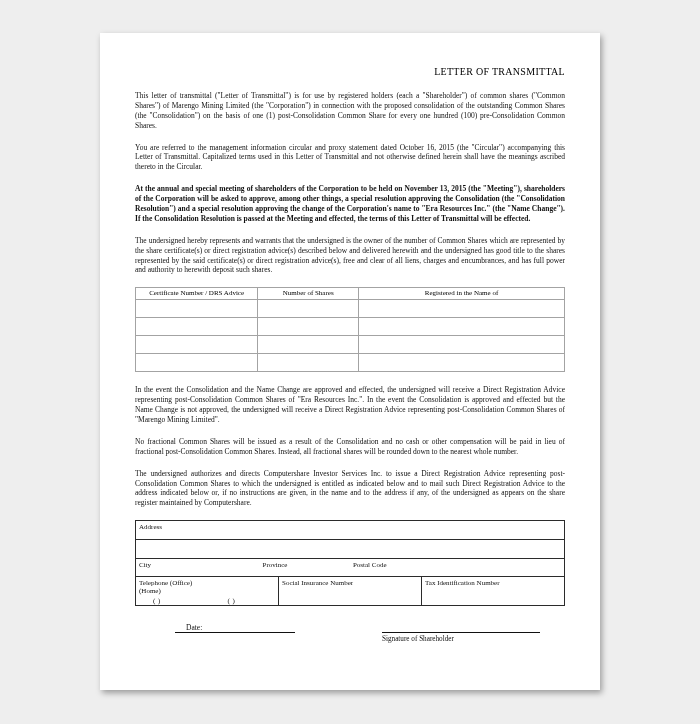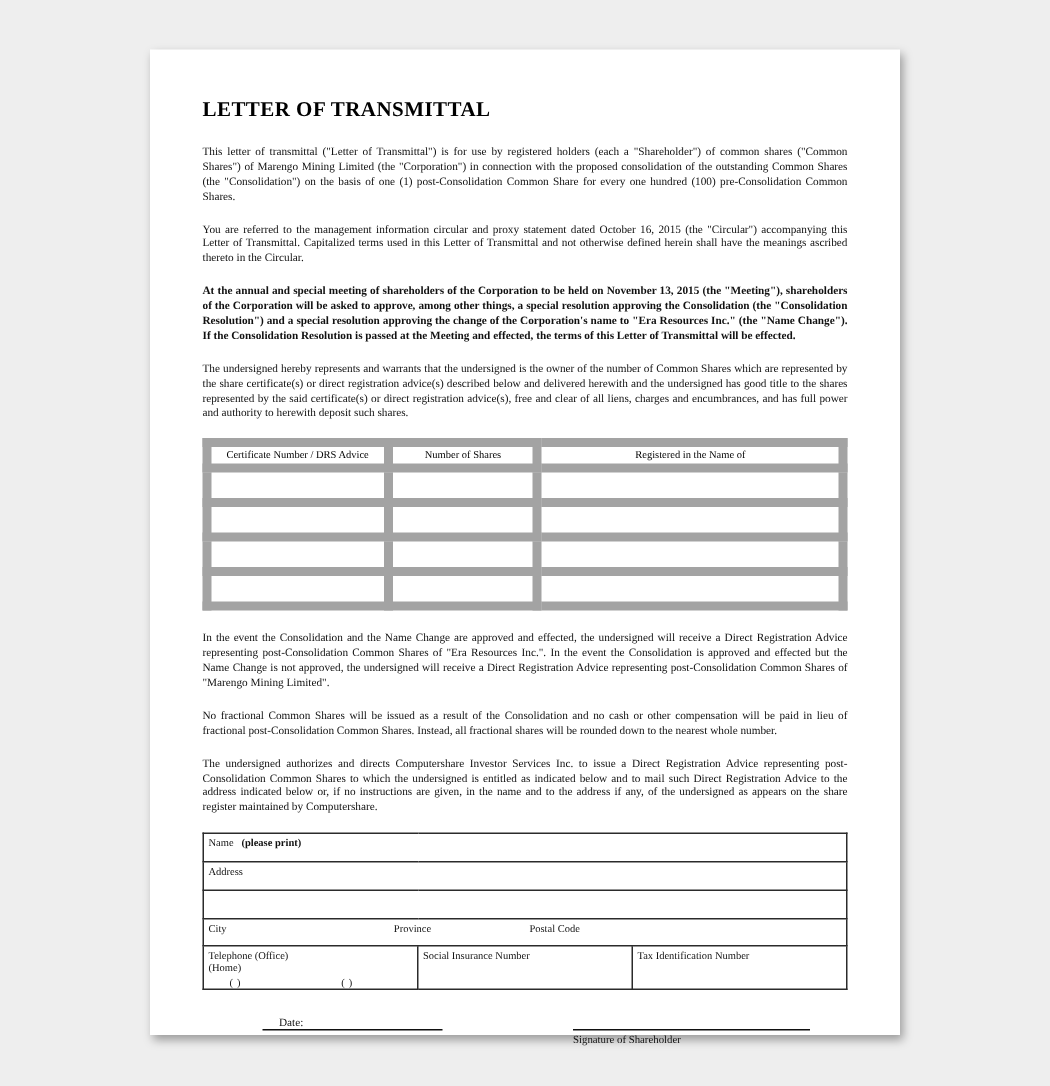--- a/index.html
+++ b/index.html
@@ -18,23 +18,23 @@
     left: 100px;
     top: 33px;
     width: 500px;
     height: 657px;
     background: #ffffff;
     box-shadow: 2px 3px 6px rgba(0,0,0,0.35);
     box-sizing: border-box;
     padding: 33px 35px 0 35px;
   }
   .doc-title {
-    text-align: left;
-    font-weight: bold;
-    font-size: 14px;
+    text-align: right;
+    font-weight: normal;
+    font-size: 10px;
     letter-spacing: 0.3px;
     margin: 0 0 14px 0;
     color: #000;
   }
   .to-line {
     font-weight: bold;
     font-size: 8.2px;
     margin: 0 0 14px 0;
     display: flex;
   }
@@ -54,21 +54,21 @@
   }
   .b { font-weight: bold; }
 
   table.grid {
     border-collapse: collapse;
     width: 100%;
     margin: 0 0 13px 0;
     table-layout: fixed;
   }
   table.grid td, table.grid th {
-    border: 6px solid #a3a3a3;
+    border: 1px solid #a3a3a3;
     padding: 0;
     font-weight: normal;
   }
   table.shares th {
     text-align: center;
     font-size: 7px;
     height: 11px;
     line-height: 11px;
   }
   table.shares td {
@@ -193,27 +193,20 @@
       </tr>
     </tbody>
   </table>
 
   <p class="body-para">In the event the Consolidation and the Name Change are approved and effected, the undersigned will receive a Direct Registration Advice representing post-Consolidation Common Shares of "Era Resources Inc.". In the event the Consolidation is approved and effected but the Name Change is not approved, the undersigned will receive a Direct Registration Advice representing post-Consolidation Common Shares of "Marengo Mining Limited".</p>
   <p class="body-para">No fractional Common Shares will be issued as a result of the Consolidation and no cash or other compensation will be paid in lieu of fractional post-Consolidation Common Shares. Instead, all fractional shares will be rounded down to the nearest whole number.</p>
   <p class="body-para">The undersigned authorizes and directs Computershare Investor Services Inc. to issue a Direct Registration Advice representing post-Consolidation Common Shares to which the undersigned is entitled as indicated below and to mail such Direct Registration Advice to the address indicated below or, if no instructions are given, in the name and to the address if any, of the undersigned as appears on the share register maintained by Computershare.</p>
 
   <table class="form">
     <tbody>
-        <tr>
-      <td colspan="3" class="cell-name">
-        <span>Name</span>
-        &nbsp;
-        <span class="b">(please print)</span>
-      </td>
-    </tr>
     <tr>
       <td colspan="3" class="cell-address">
         <span>Address</span>
       </td>
     </tr>
     <tr>
       <td colspan="3" class="cell-address2"></td>
     </tr>
     <tr>
       <td colspan="3" class="cell-city">

